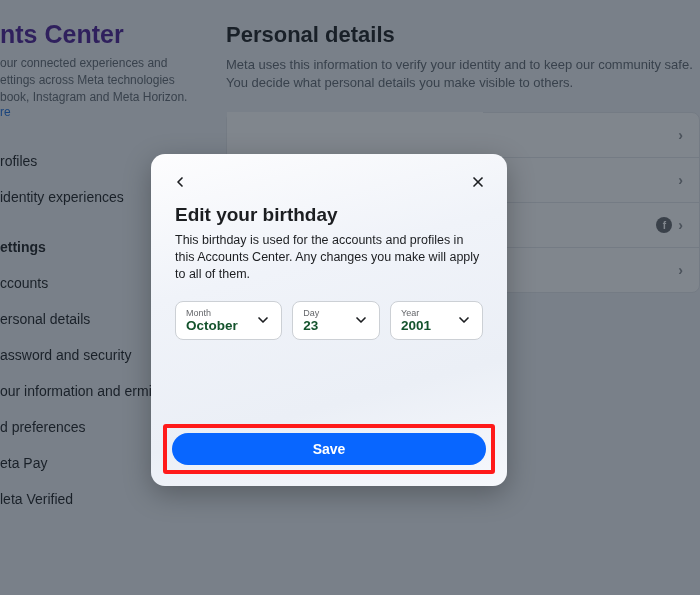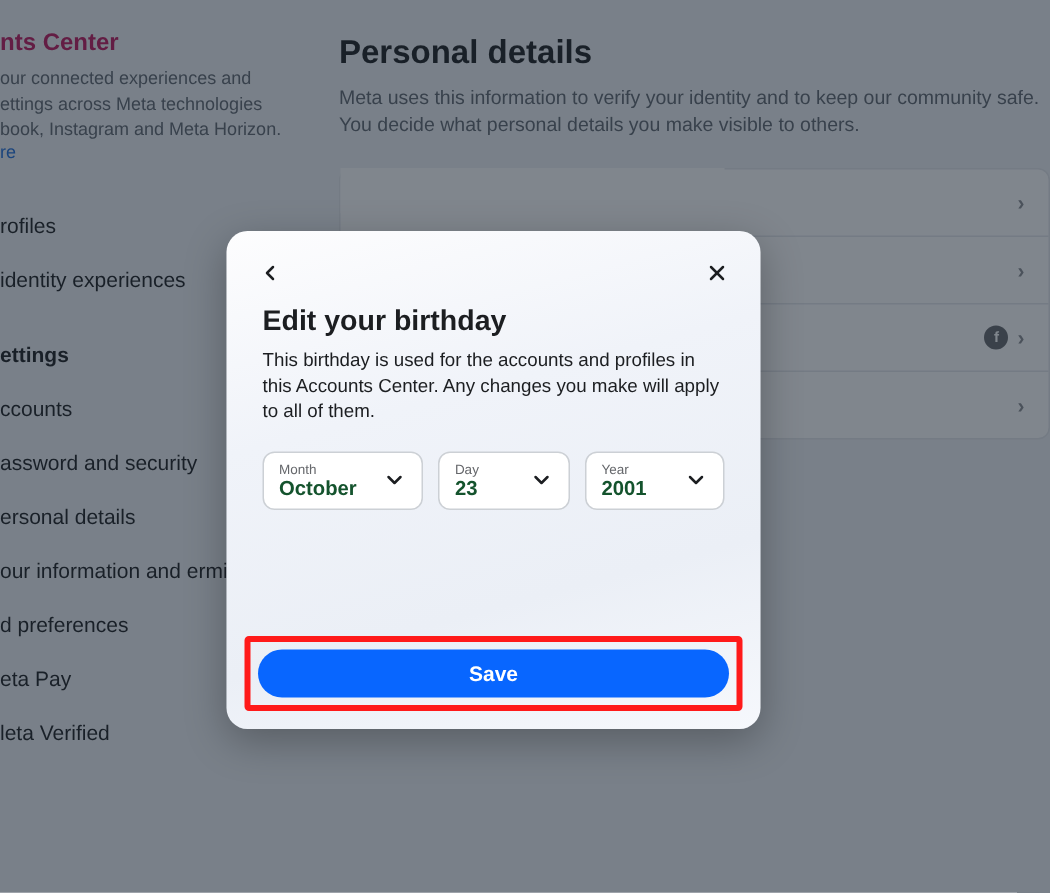--- a/index.html
+++ b/index.html
@@ -20,23 +20,23 @@
       width: 100%;
       height: 100%;
       display: flex;
     }
     .sidebar {
       width: 200px;
       padding: 20px 0 0 0;
       flex-shrink: 0;
     }
     .sidebar-title {
-      font-size: 16px;
-      font-weight: 700;
-      color: #be185d;
+      font-size: 25px;
+      font-weight: 700;
+      color: #4c1d95;
       padding: 0 0 6px 0;
     }
     .sidebar-sub {
       font-size: 12px;
       color: #606770;
       line-height: 1.4;
       padding-right: 10px;
     }
     .sidebar-link {
       color: #216fdb;
@@ -245,22 +245,22 @@
     <div class="sidebar-link">re</div>
 
     <div class="sidebar-section">
       <div class="sidebar-item">rofiles</div>
       <div class="sidebar-item">identity experiences</div>
     </div>
 
     <div class="sidebar-section">
       <div class="sidebar-heading">ettings</div>
       <div class="sidebar-item">ccounts</div>
+      <div class="sidebar-item">ersonal details</div>
       <div class="sidebar-item">assword and security</div>
-      <div class="sidebar-item">ersonal details</div>
       <div class="sidebar-item">our information and ermissions</div>
       <div class="sidebar-item">d preferences</div>
       <div class="sidebar-item">eta Pay</div>
       <div class="sidebar-item">leta Verified</div>
     </div>
   </div>
 
   <div class="main">
     <div class="main-title">Personal details</div>
     <div class="main-desc">Meta uses this information to verify your identity and to keep our community safe. You decide what personal details you make visible to others.</div>

